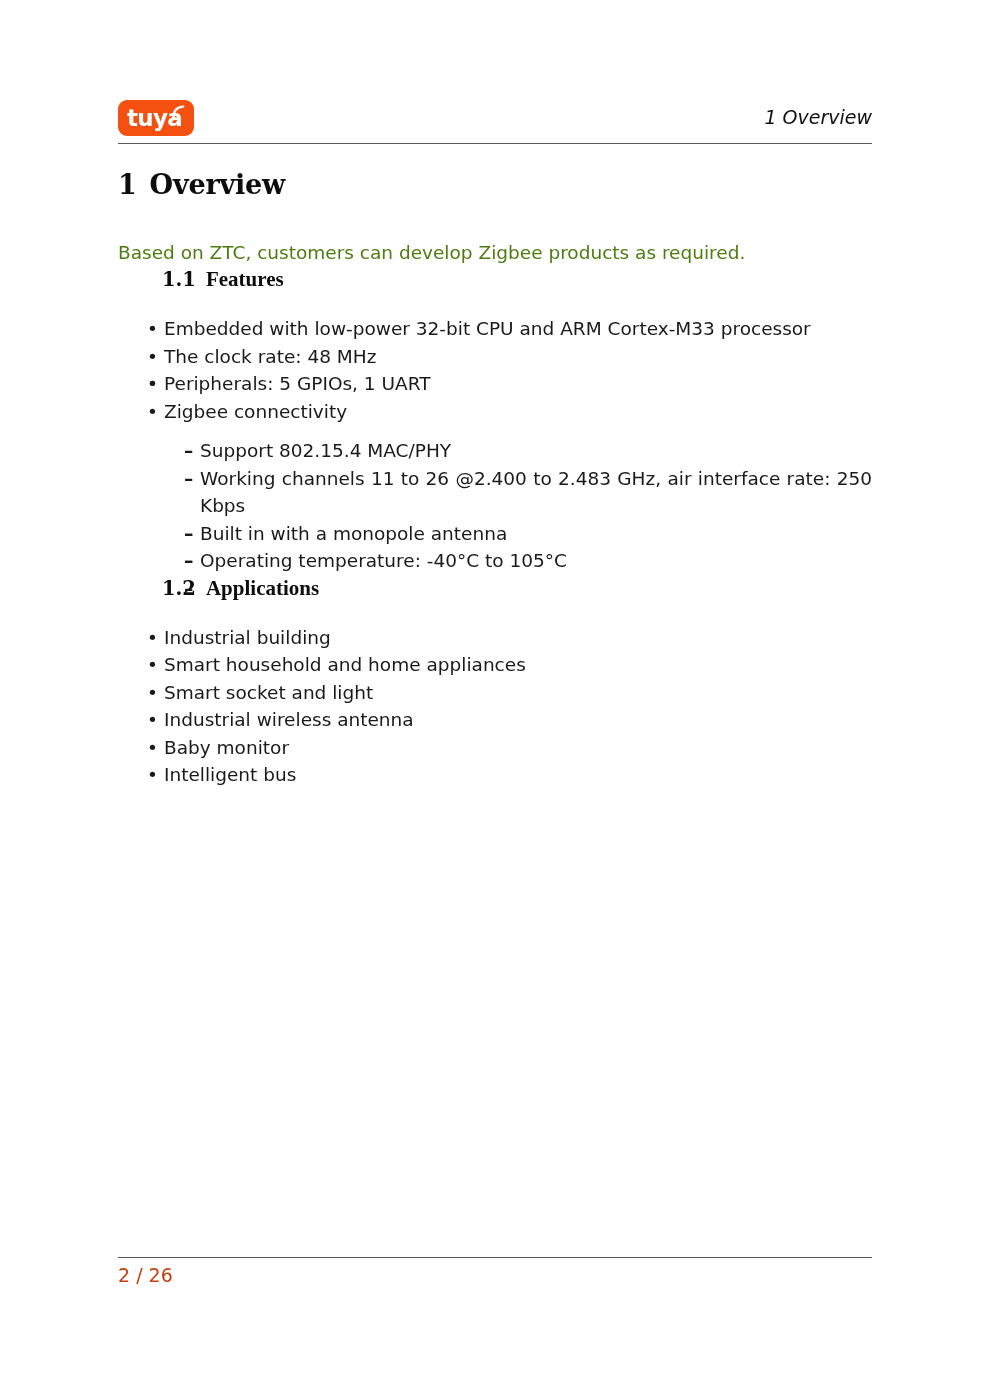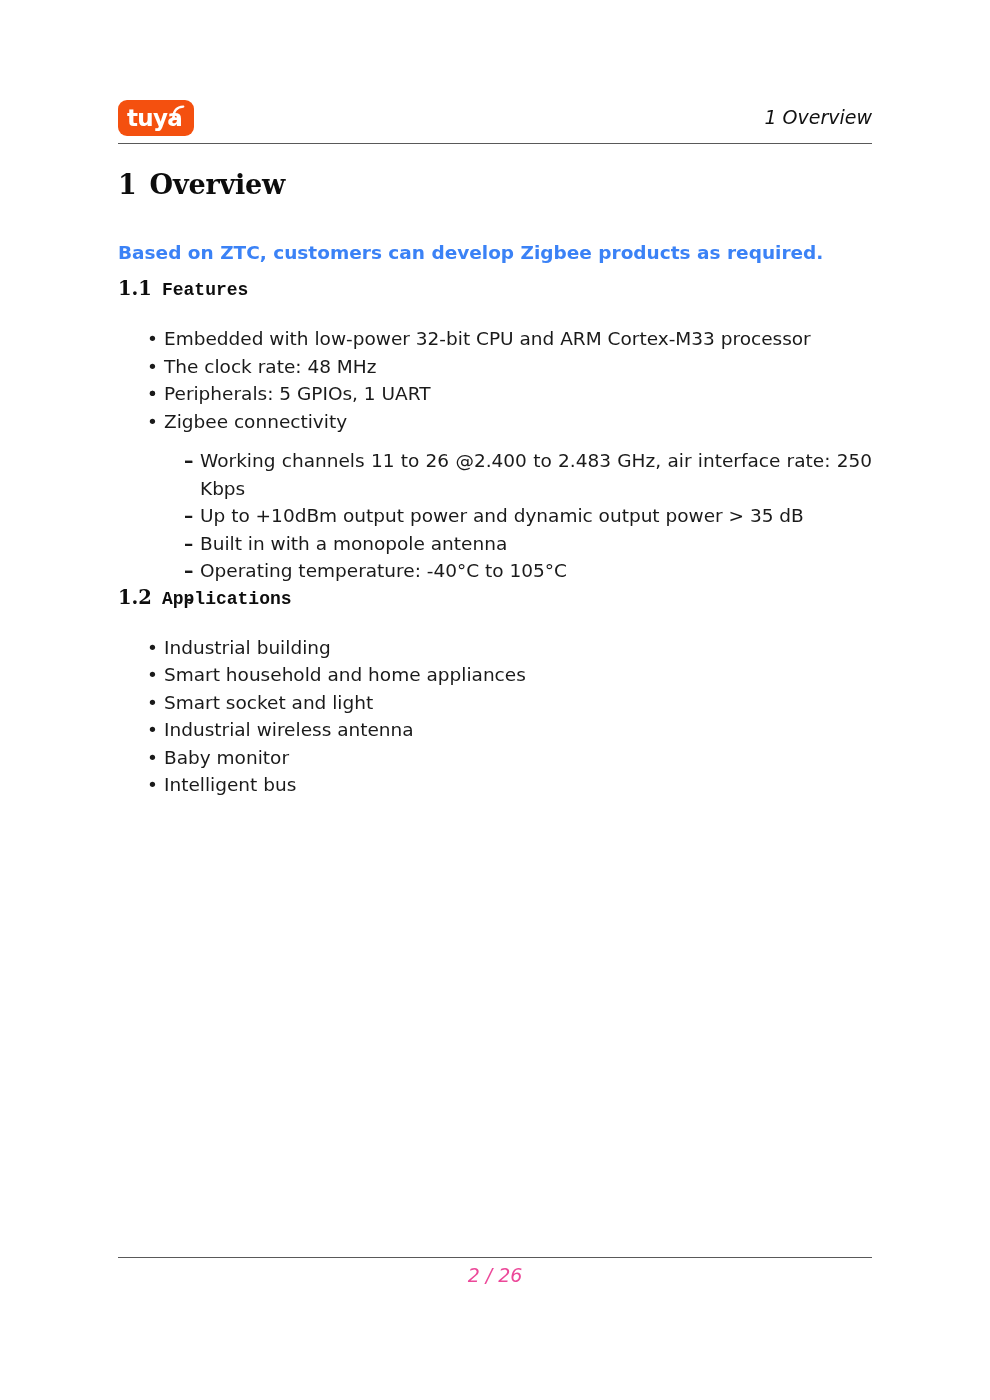--- a/index.html
+++ b/index.html
@@ -83,43 +83,43 @@
     font-family: "DejaVu Serif", serif;
     font-size: 27px;
     font-weight: 700;
     letter-spacing: -0.2px;
     color: #0d0d0d;
     line-height: 34px;
   }
   h1.chapter .num { margin-right: 13px; }
 
   p.intro {
-    margin: 38px 0 10px 0;
+    margin: 38px 0 0 0;
     font-size: 18.5px;
     line-height: 26px;
-    color: #3b82f6;
-    font-weight: bold;
+    color: #4d7c0f;
   }
 
   h2.section {
     margin: 0;
     font-family: "DejaVu Serif", serif;
     font-size: 19.5px;
     font-weight: 700;
     color: #0d0d0d;
     line-height: 26px;
   }
   h2.section .num {
     font-family: "DejaVu Serif", serif;
     margin-right: 10px;
+    margin-left: 44px;
   }
   h2.section .txt {
-    font-family: Liberation Mono, monospace;
+    font-family: Liberation Serif, serif;
     font-weight: 700;
-    font-size: 18px;
+    font-size: 21px;
   }
 
   .sec-features  { margin-top: 52px; }
   .sec-apps      { margin-top: 47px; }
   .sec-history   { margin-top: 47px; }
 
   ul.bullets {
     list-style: none;
     margin: 22px 0 0 0;
     padding: 0;
@@ -181,24 +181,23 @@
     top: 1257px;
     width: 754px;
     height: 0;
     border-top: 1.4px solid #595959;
   }
   .footer-page {
     position: absolute;
     left: 118px;
     top: 1264px;
     width: 754px;
-    text-align: center;
+    text-align: left;
     font-size: 19px;
-    font-style: italic;
-    color: #ec4899;
+    color: #c2410c;
   }
 </style>
 </head>
 <body>
 
 <div class="page">
 
   <div class="header">
     <div class="logo">
       <span class="logo-wordmark">tuya</span>
@@ -236,27 +235,27 @@
       <li>
         <span class="mark">•</span><span>Peripherals: 5 GPIOs, 1 UART</span>
       </li>
       <li>
         <span class="mark">•</span><span>Zigbee connectivity</span>
       </li>
     </ul>
 
     <ul class="subbullets">
       <li>
-        <span class="mark">–</span>
+        <span class="mark">–</span><span class="txt">Support 802.15.4 MAC/PHY</span>
       </li>
       <li class="justified">
         <span class="mark">–</span><span class="txt">Working channels 11 to 26 @2.400 to 2.483 GHz, air interface rate: 250 Kbps</span>
       </li>
       <li>
-        <span class="mark">–</span><span class="txt">Up to +10dBm output power and dynamic output power &gt; 35 dB</span>
+        <span class="mark">–</span>
       </li>
       <li>
         <span class="mark">–</span><span class="txt">Built in with a monopole antenna</span>
       </li>
       <li>
         <span class="mark">–</span>
       </li>
       <li>
         <span class="mark">–</span><span class="txt">Operating temperature: -40°C to 105°C</span>
       </li>

